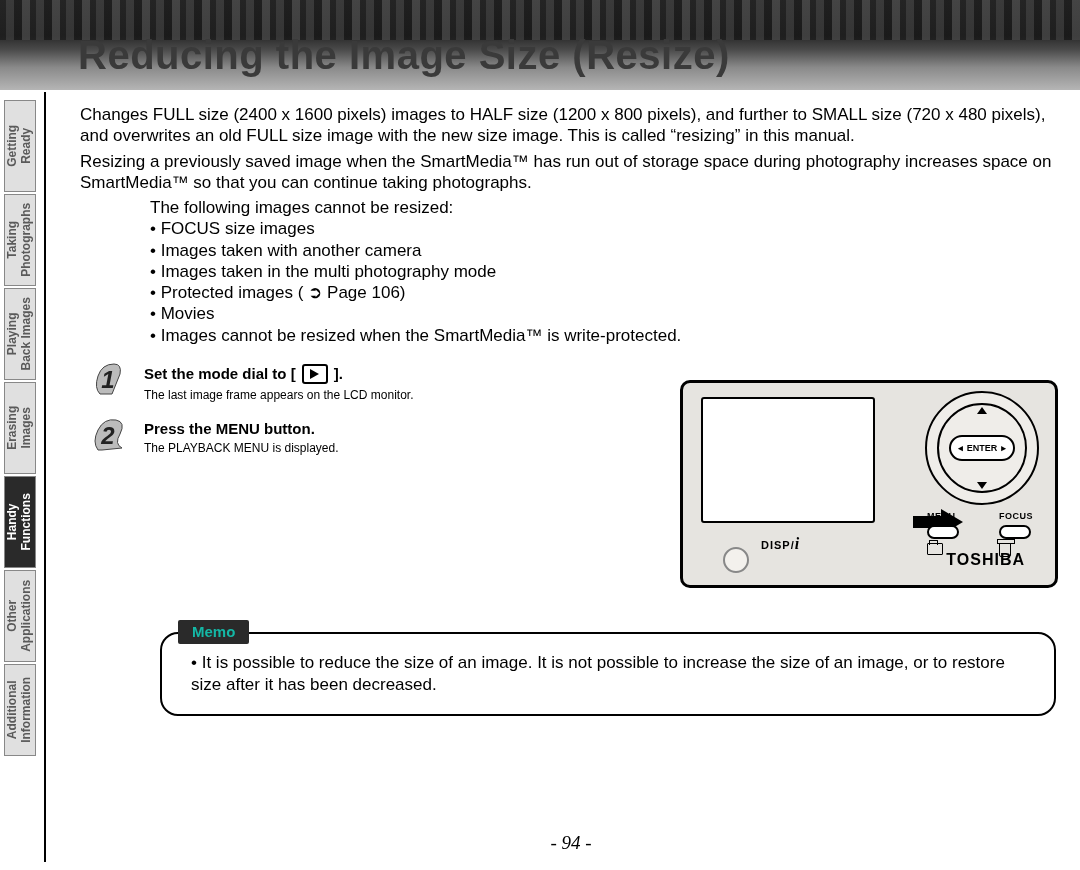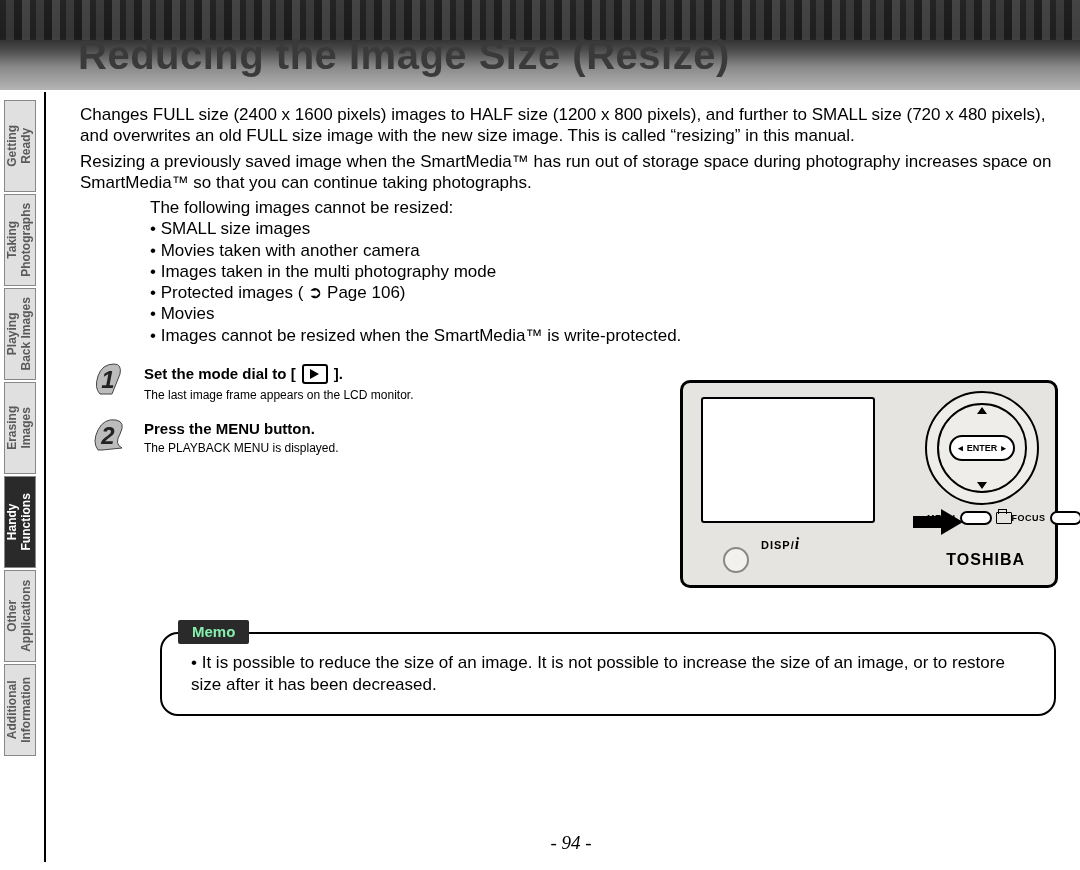--- a/index.html
+++ b/index.html
@@ -44,34 +44,34 @@
   .disp .i { font-style: italic; font-family: Georgia, serif; font-size: 16px; font-weight: 700; }
   .disp-btn { position: absolute; left: 40px; top: 164px; width: 26px; height: 26px; border: 2px solid #888; border-radius: 50%; background: #f3f1ed; }
   .brand { position: absolute; right: 30px; bottom: 16px; font-size: 16px; font-weight: 900; letter-spacing: 1px; font-family: Arial; }
   .dial { position: absolute; right: 16px; top: 8px; width: 114px; height: 114px; border: 2px solid #000; border-radius: 50%; background: #efede9; }
   .dial-inner { position: absolute; inset: 10px; border: 2px solid #000; border-radius: 50%; }
   .enter-pill { position: absolute; left: 50%; top: 50%; transform: translate(-50%,-50%); width: 66px; height: 26px; border: 2px solid #000; border-radius: 13px; background: #fff; font-size: 9px; font-weight: 700; display:flex; align-items:center; justify-content:center; gap:4px; }
   .arrow-up, .arrow-down { position:absolute; left:50%; transform:translateX(-50%); width:0; height:0; }
   .arrow-up { top:14px; border-left:5px solid transparent; border-right:5px solid transparent; border-bottom:7px solid #000; }
   .arrow-down { bottom:14px; border-left:5px solid transparent; border-right:5px solid transparent; border-top:7px solid #000; }
   .btn-row { position:absolute; right: 22px; top: 128px; width: 106px; display:flex; justify-content: space-between; }
-  .sm-btn-col { display:flex; align-items:center; gap:4px; }
+  .sm-btn-col { display:flex; flex-direction:column; gap:4px; }
   .sm-btn-label { font-size: 9px; font-weight: 700; letter-spacing: .5px; }
   .sm-btn { width: 32px; height: 14px; border:2px solid #000; border-radius: 8px; background:#fff; }
   .folder-icon { width: 16px; height: 12px; border: 1.5px solid #000; border-radius: 1px; position: relative; }
   .folder-icon::before { content:""; position:absolute; left:1px; top:-4px; width:7px; height:4px; border:1.5px solid #000; border-bottom:none; border-radius:1px 1px 0 0; }
   .trash-icon { width:12px; height:14px; border:1.5px solid #000; border-radius:0 0 2px 2px; position:relative; }
   .trash-icon::before { content:""; position:absolute; left:-3px; top:-5px; width:16px; height:3px; border:1.5px solid #000; }
   .big-arrow { position:absolute; right: 90px; top: 126px; width: 52px; height: 26px; }
   .big-arrow .shaft { position:absolute; left:0; top:7px; width:30px; height:12px; background:#000; }
   .big-arrow .head { position:absolute; left:28px; top:0; width:0; height:0; border-left:22px solid #000; border-top:13px solid transparent; border-bottom:13px solid transparent; }
 
   
   .memo-wrap { position:absolute; left:160px; top:620px; width:896px; }
-  .memo-tag { display:inline-block; background:#2a2a2a; color:#86efac; font-size:15px; font-weight:700; padding:3px 14px 4px; border-radius:2px; margin-left:18px; position:relative; z-index:2; }
+  .memo-tag { display:inline-block; background:#2a2a2a; color:#14b8a6; font-size:15px; font-weight:700; padding:3px 14px 4px; border-radius:2px; margin-left:18px; position:relative; z-index:2; }
   .memo-box { border:2.5px solid #000; border-radius:18px; padding:18px 26px 18px 29px; margin-top:-12px; }
   .memo-box ul { list-style:none; font-size:17px; line-height:1.3; }
   .memo-box li::before { content:"•  "; }
 
   .page-num { position:absolute; left:0; width:1080px; bottom:16px; text-align:center; font-size:19px; font-style:italic; font-family: Liberation Serif, serif; margin-left: 31px; }
 </style>
 </head>
 <body>
 
 <div class="page">
@@ -105,22 +105,22 @@
     <div class="tab">
         <span>Additional<br>Information</span>
       </div>
   </div>
 
   <div class="content">
     <p class="para">Changes FULL size (2400 x 1600 pixels) images to HALF size (1200 x 800 pixels), and further to SMALL size (720 x 480 pixels), and overwrites an old FULL size image with the new size image. This is called “resizing” in this manual.</p>
     <p class="para">Resizing a previously saved image when the SmartMedia™ has run out of storage space during photography increases space on SmartMedia™ so that you can continue taking photographs.</p>
     <p class="sub-intro">The following images cannot be resized:</p>
     <ul class="bullets">
-      <li>SMALL size images</li>
-      <li>Movies taken with another camera</li>
+      <li>FOCUS size images</li>
+      <li>Images taken with another camera</li>
       <li>Images taken in the multi photography mode</li>
       <li>Protected images ( ➲ Page 106)</li>
       <li>Movies</li>
       <li>Images cannot be resized when the SmartMedia™ is write-protected.</li>
     </ul>
 
     <div class="step">
       <div class="step-num">
         <svg viewBox="0 0 42 42">
             <path d="M12 36 Q6 30 10 18 Q14 6 26 6 Q34 6 32 16 L24 36 Z" fill="#bcbcbc" stroke="#444" stroke-width="1"></path>

